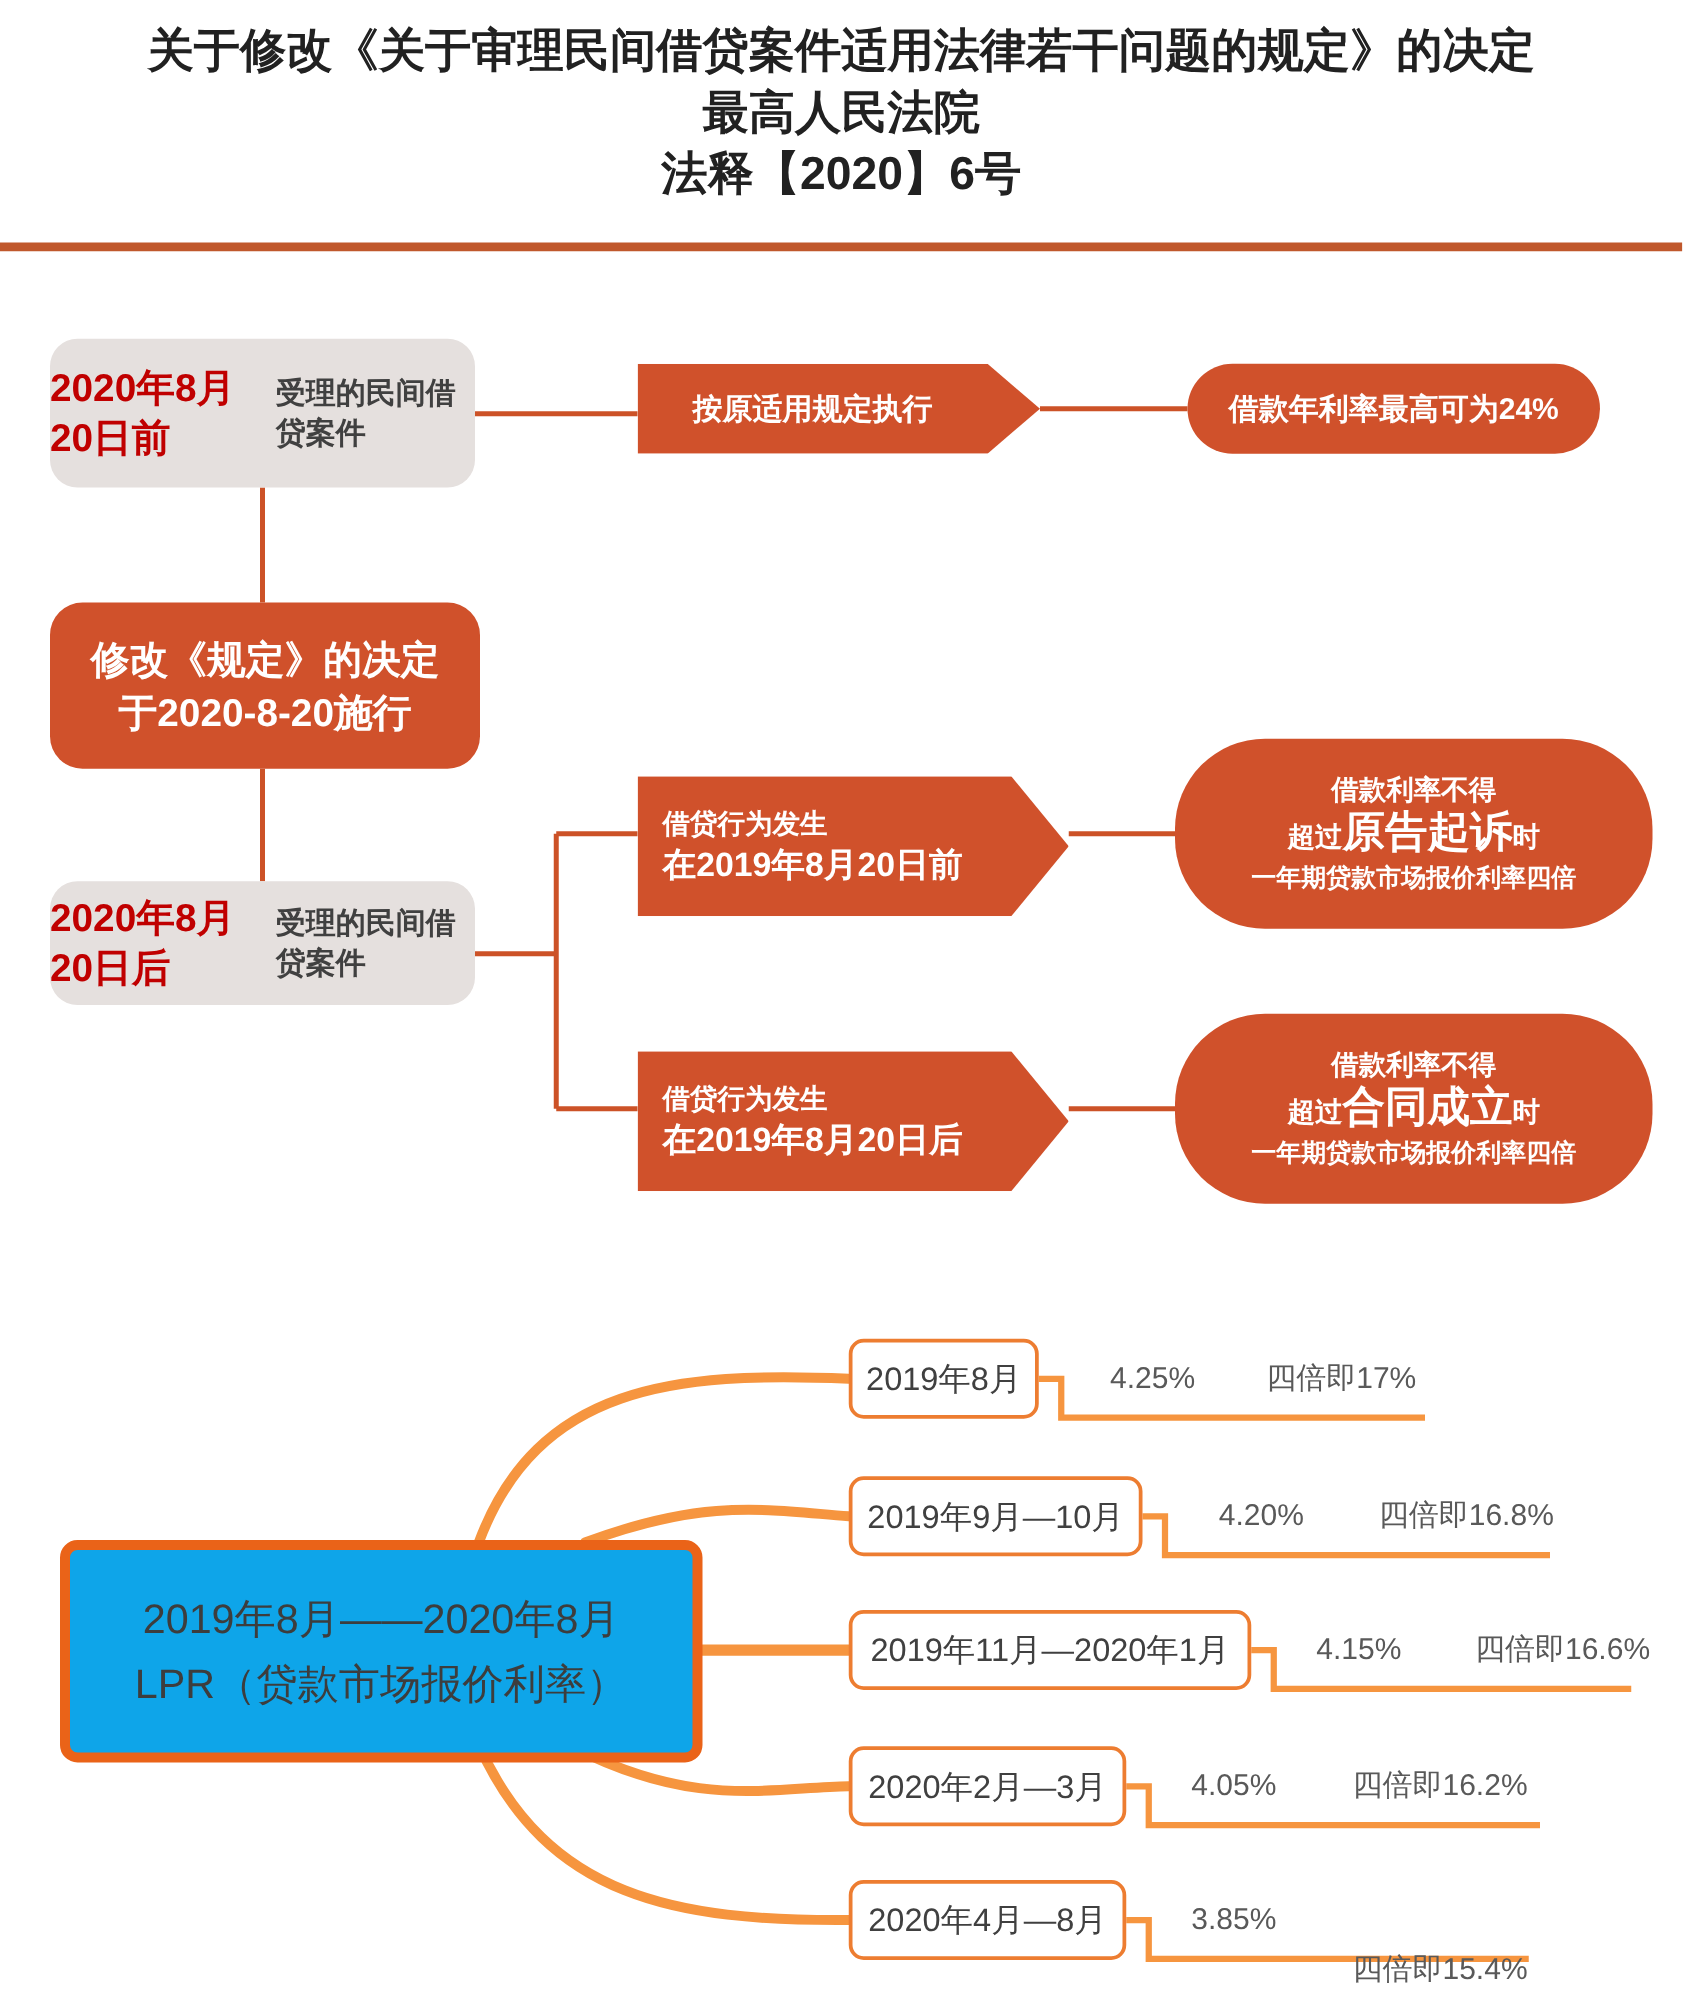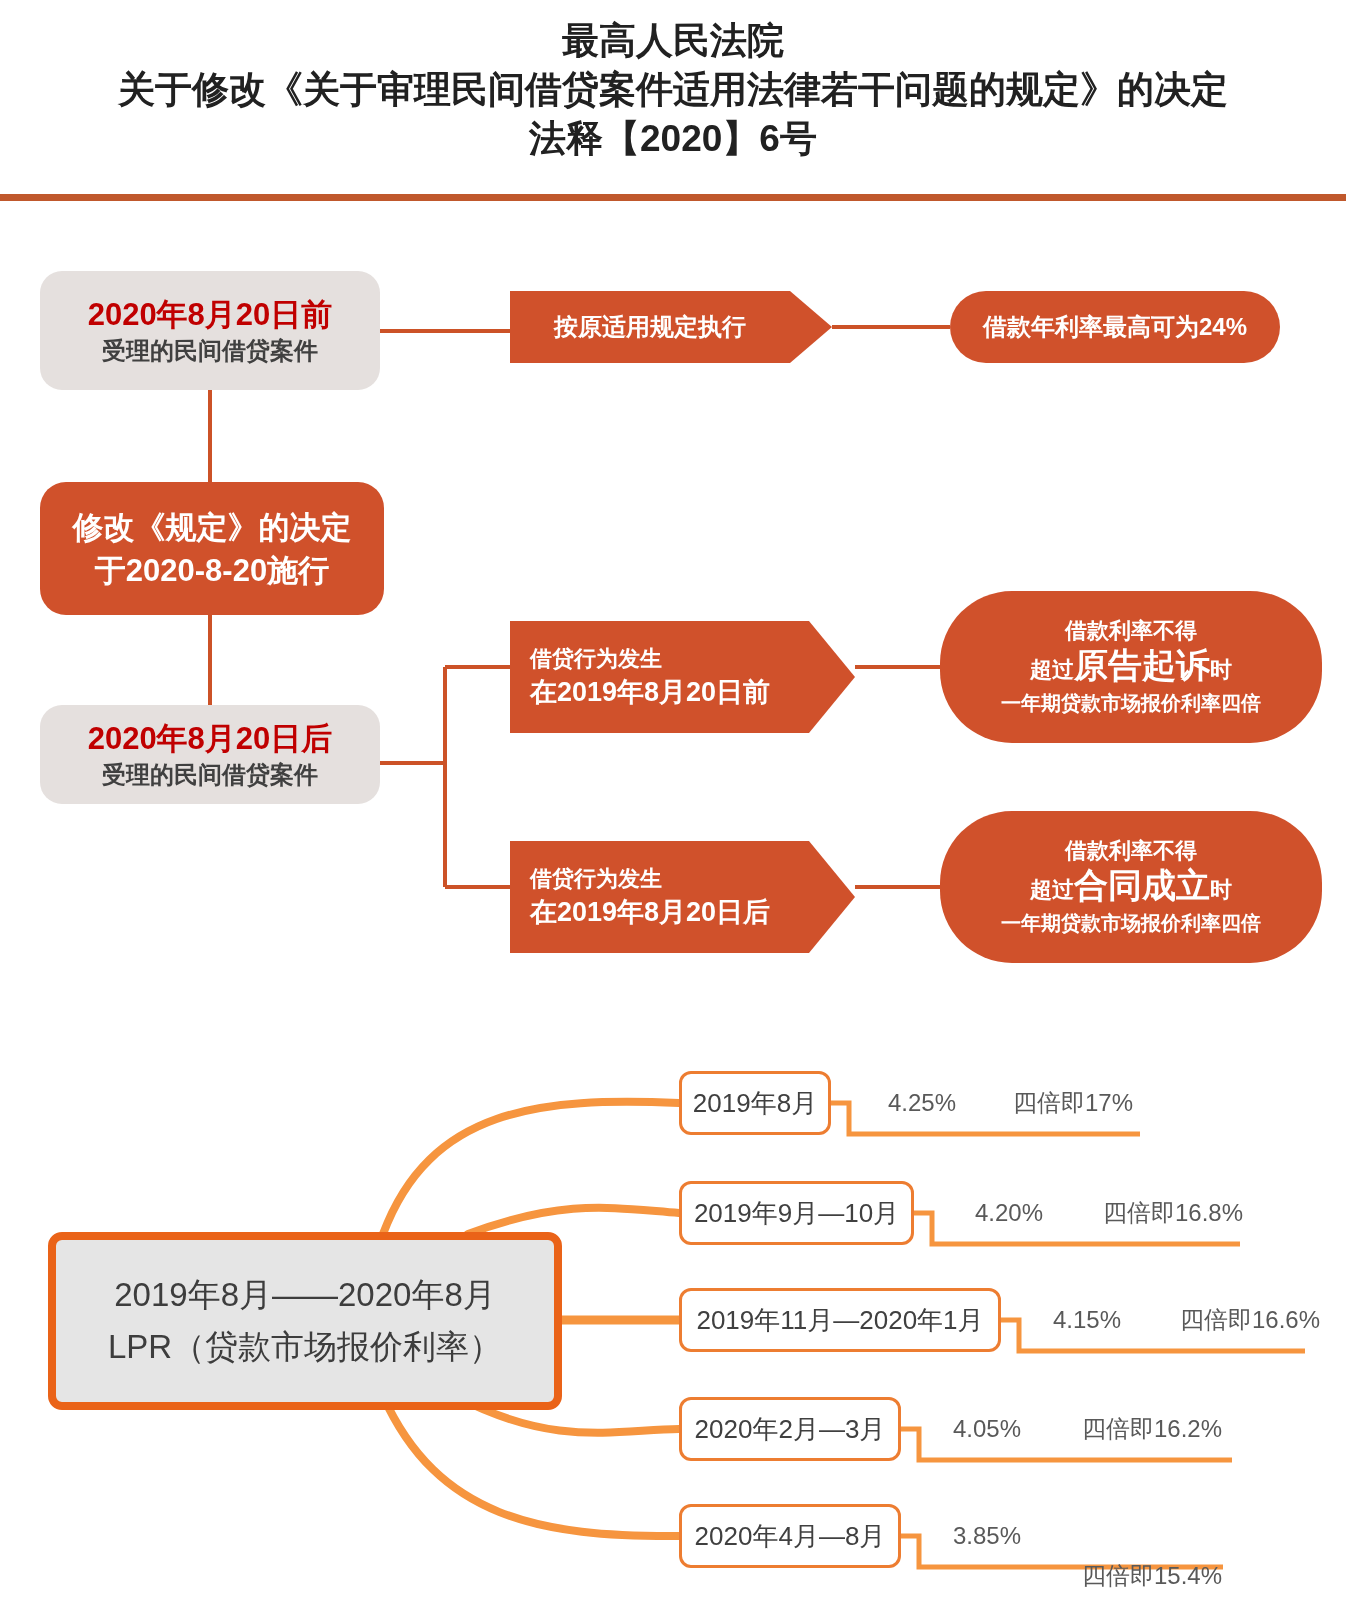--- a/index.html
+++ b/index.html
@@ -8,21 +8,21 @@
     font-family:"Liberation Sans","DejaVu Sans",sans-serif;overflow:hidden;
   }
   
   .title{position:absolute;left:0;top:16px;width:1346px;text-align:center;
     font-weight:bold;color:#212121;font-size:37px;line-height:49px;}
   .divider{position:absolute;left:0;top:194px;width:1346px;height:7px;background:#C0582C;}
   
   svg.lines{position:absolute;left:0;top:0;z-index:0;}
   
   .grayBox{position:absolute;background:#E5E0DE;border-radius:22px;
-    display:flex;flex-direction:column;justify-content:center;align-items:center;z-index:1;}
+    display:flex;flex-direction:row;justify-content:center;align-items:center;z-index:1;}
   .grayBox .redLine{color:#C00000;font-weight:bold;font-size:31px;line-height:40px;}
   .grayBox .subLine{color:#404040;font-weight:bold;font-size:24px;line-height:32px;}
   .boxA{left:40px;top:271px;width:340px;height:119px;}
   .boxC{left:40px;top:705px;width:340px;height:99px;}
   .orangeBox{position:absolute;left:40px;top:482px;width:344px;height:133px;background:#D0512B;
     border-radius:26px;display:flex;flex-direction:column;justify-content:center;align-items:center;
     color:#ffffff;font-weight:bold;font-size:31px;line-height:43px;z-index:1;}
   .arrowBox{position:absolute;background:#D0512B;color:#ffffff;z-index:1;
     clip-path:polygon(0 0,calc(100% - 42px) 0,100% 50%,calc(100% - 42px) 100%,0 100%);}
   .arrowA{left:510px;top:291px;width:322px;height:72px;
@@ -42,21 +42,21 @@
   .oval{position:absolute;left:940px;width:382px;height:152px;background:#D0512B;border-radius:72px;
     display:flex;flex-direction:column;justify-content:center;align-items:center;
     color:#ffffff;text-align:center;z-index:1;}
   .oval1{top:591px;}
   .oval2{top:811px;}
   .oval .oLine1{font-weight:bold;font-size:22px;line-height:28px;}
   .oval .oLine2{font-weight:bold;font-size:22px;line-height:40px;}
   .oval .oLine2 .emph{font-size:34px;}
   .oval .oLine3{font-weight:bold;font-size:20px;line-height:27px;}
   
-  .hub{position:absolute;left:48px;top:1232px;width:498px;height:162px;background:#e5e5e5;
+  .hub{position:absolute;left:48px;top:1232px;width:498px;height:162px;background:#0ea5e9;
     border:8px solid #EA6318;border-radius:14px;display:flex;flex-direction:column;
     justify-content:center;align-items:center;color:#3d3d3d;font-size:33px;line-height:52px;z-index:1;}
   .mbox{position:absolute;height:64px;background:#ffffff;border:3px solid #ED7D31;border-radius:12px;
     display:flex;align-items:center;justify-content:center;color:#404040;font-size:26px;z-index:1;
     box-sizing:border-box;}
   .r1box{left:679px;top:1071px;width:152px;}
   .r2box{left:679px;top:1181px;width:235px;}
   .r3box{left:679px;top:1288px;width:322px;}
   .r4box{left:679px;top:1397px;width:222px;}
   .r5box{left:679px;top:1504px;width:222px;}
@@ -66,22 +66,22 @@
   .r3rate{left:1053px;top:1306px;} .r3quad{left:1180px;top:1306px;}
   .r4rate{left:953px;top:1415px;}  .r4quad{left:1082px;top:1415px;}
   .r5rate{left:953px;top:1522px;}  .r5quad{left:1082px;top:1562px;}
 </style>
 </head>
 <body>
 
 <div class="canvas">
 
   <div class="title">
+    <div>关于修改《关于审理民间借贷案件适用法律若干问题的规定》的决定</div>
     <div>最高人民法院</div>
-    <div>关于修改《关于审理民间借贷案件适用法律若干问题的规定》的决定</div>
     <div>法释【2020】6号</div>
   </div>
 
   <div class="divider"></div>
 
   <svg class="lines" width="1346" height="1600" viewBox="0 0 1346 1600" aria-hidden="true">
 
     <g stroke="#CC5227" stroke-width="4" fill="none">
       <path d="M380,331 L510,331"></path>
       <path d="M832,327 L950,327"></path>

